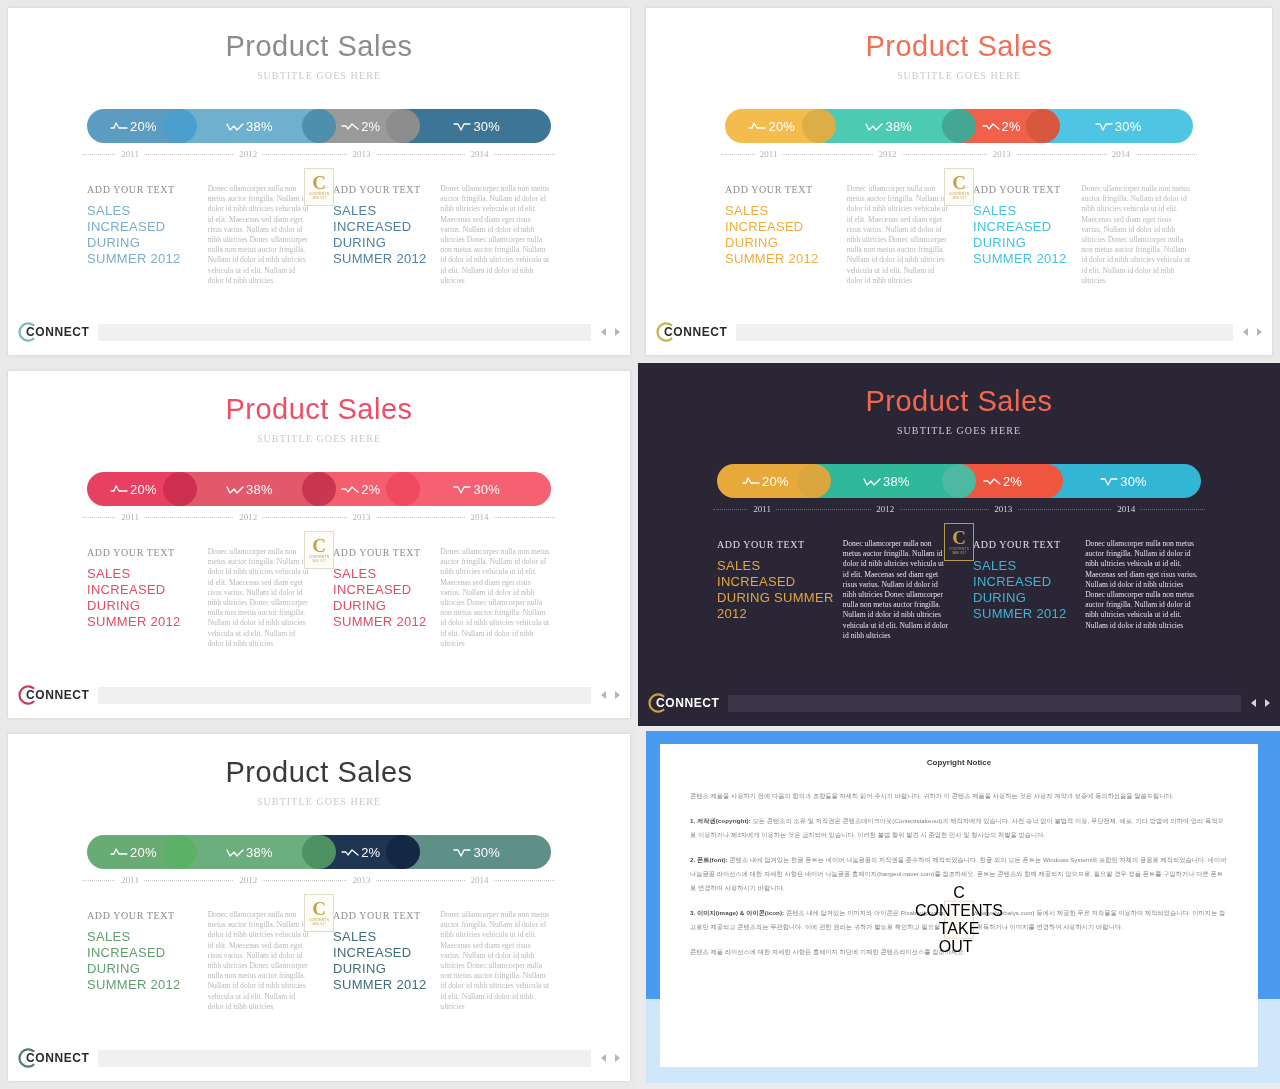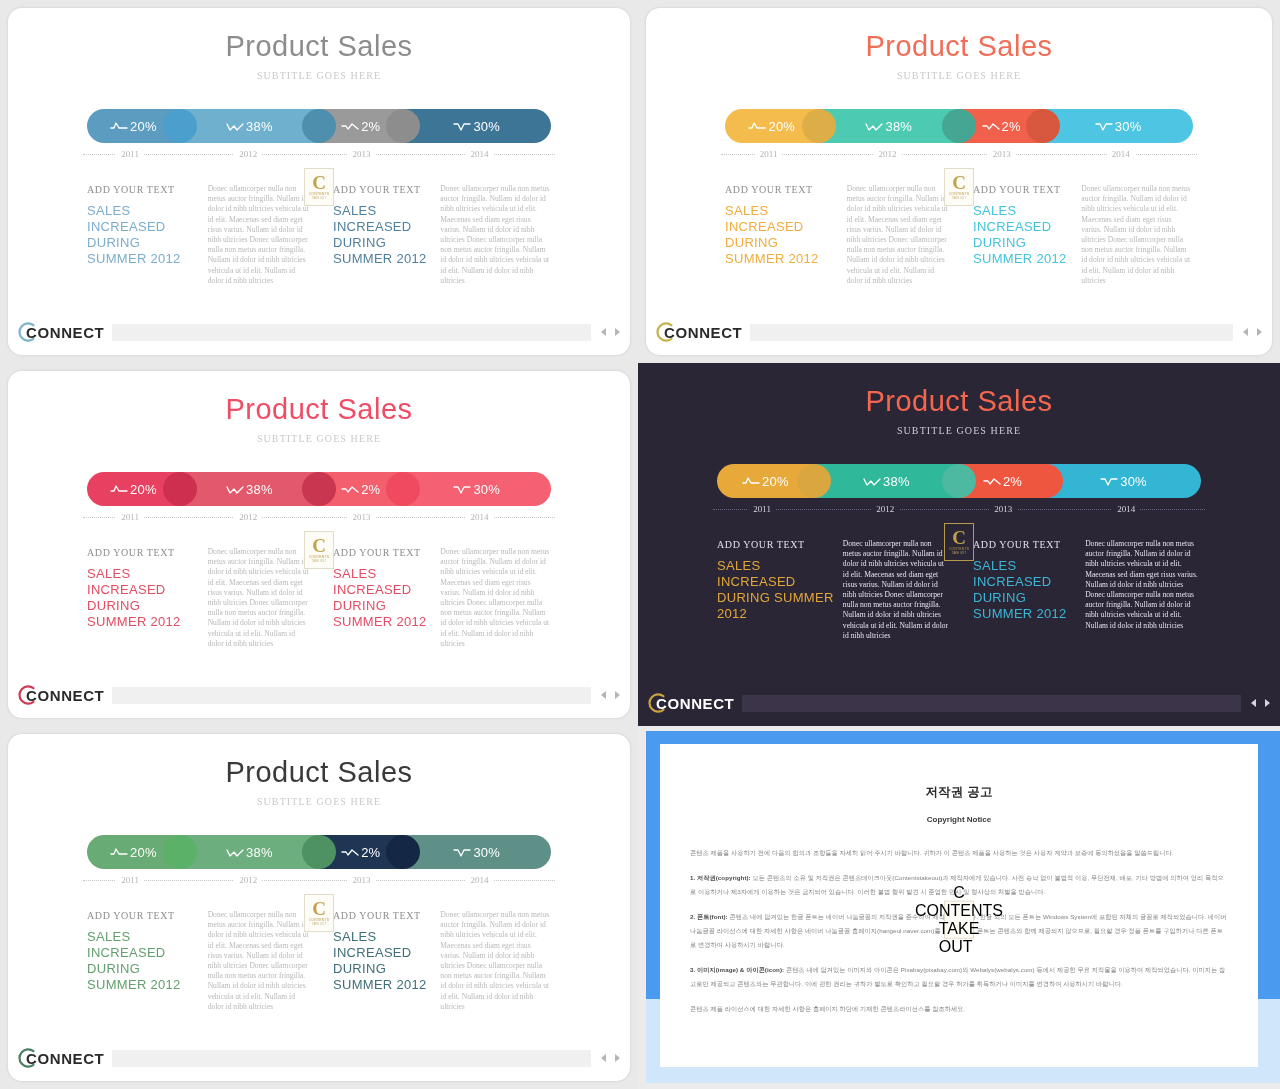--- a/index.html
+++ b/index.html
@@ -19,21 +19,20 @@
   
   .slide {
     position: relative;
     overflow: hidden;
   }
   .slide-inner {
     position: absolute;
     left: 8px; top: 8px; right: 8px; bottom: 8px;
     background: #ffffff;
     box-shadow: 0 0 3px rgba(0,0,0,0.13);
-    border-radius: 14px;
   }
   .slide.dark .slide-inner { background: #2b2636; box-shadow: none; }
   .slide.dark { background: #2b2636; }
   .slide.dark .slide-inner { left:0; top:0; right:0; bottom:0; }
 
   .title {
     text-align: center;
     font-size: 29px;
     font-weight: 400;
     letter-spacing: 0.5px;
@@ -197,21 +196,21 @@
   }
   .logo {
     display: flex;
     align-items: center;
     gap: 0px;
     flex: 0 0 auto;
     padding-right: 8px;
   }
   .logo .arc { width: 22px; height: 22px; display:block; }
   .logo .ltxt {
-    font-size: 15px;
+    font-size: 12px;
     font-weight: bold;
     letter-spacing: 0.6px;
     color: #2a2a2a;
     margin-left: -12px;
   }
   .dark .logo .ltxt { color: #ffffff; }
   .fbar {
     flex: 1 1 auto;
     height: 17px;
     background: #f0f0f0;
@@ -793,21 +792,20 @@
           <div class="ar left"></div>
           <div class="ar right"></div>
         </div>
       </div>
     </div>
   </div>
 <div class="copy-slide">
   <div class="copy-blue2"></div>
   <div class="copy-blue"></div>
   <div class="copy-card">
-    <div class="copy-title">저작권 공고</div>
     <div class="copy-sub">Copyright Notice</div>
     <div class="copy-body">
       <div class="copy-p">콘텐츠 제품을 사용하기 전에 다음의 합의과 조항들을 자세히 읽어 주시기 바랍니다. 귀하가 이 콘텐츠 제품을 사용하는 것은 사용자 계약과 보증에 동의하셨음을 말씀드립니다.</div>
       <div class="copy-p"><b>1. 저작권(copyright):</b><span> 모든 콘텐츠의 소유 및 저작권은 콘텐츠테이크아웃(Contentstakeout)과 제작자에게 있습니다. 사전 승낙 없이 불법적 이용, 무단전재, 배포, 기타 방법에 의하여 영리 목적으로 이용하거나 제3자에게 이용하는 것은 금지되어 있습니다. 이러한 불법 행위 발견 시 준엄한 민사 및 형사상의 처벌을 받습니다.</span></div>
       <div class="copy-p"><b>2. 폰트(font):</b><span> 콘텐츠 내에 담겨있는 한글 폰트는 네이버 나눔글꼴의 저작권을 준수하여 제작되었습니다. 한글 외의 모든 폰트는 Windows System에 포함된 자체의 글꼴로 제작되었습니다. 네이버 나눔글꼴 라이선스에 대한 자세한 사항은 네이버 나눔글꼴 홈페이지(hangeul.naver.com)를 참조하세요. 폰트는 콘텐츠와 함께 제공되지 않으므로, 필요할 경우 정품 폰트를 구입하거나 다른 폰트로 변경하여 사용하시기 바랍니다.</span></div>
       <div class="copy-p"><b>3. 이미지(image) &amp; 아이콘(icon):</b><span> 콘텐츠 내에 담겨있는 이미지와 아이콘은 Pixabay(pixabay.com)와 Webalys(webalys.com) 등에서 제공한 무료 저작물을 이용하여 제작되었습니다. 이미지는 참고로만 제공되고 콘텐츠와는 무관합니다. 이에 관한 권리는 귀하가 별도로 확인하고 필요할 경우 허가를 취득하거나 이미지를 변경하여 사용하시기 바랍니다.</span></div>
       <div class="copy-p">콘텐츠 제품 라이선스에 대한 자세한 사항은 홈페이지 하단에 기재한 콘텐츠라이선스를 참조하세요.</div>
     </div>
     <div class="copy-badge">
       <div class="bc">C</div>

